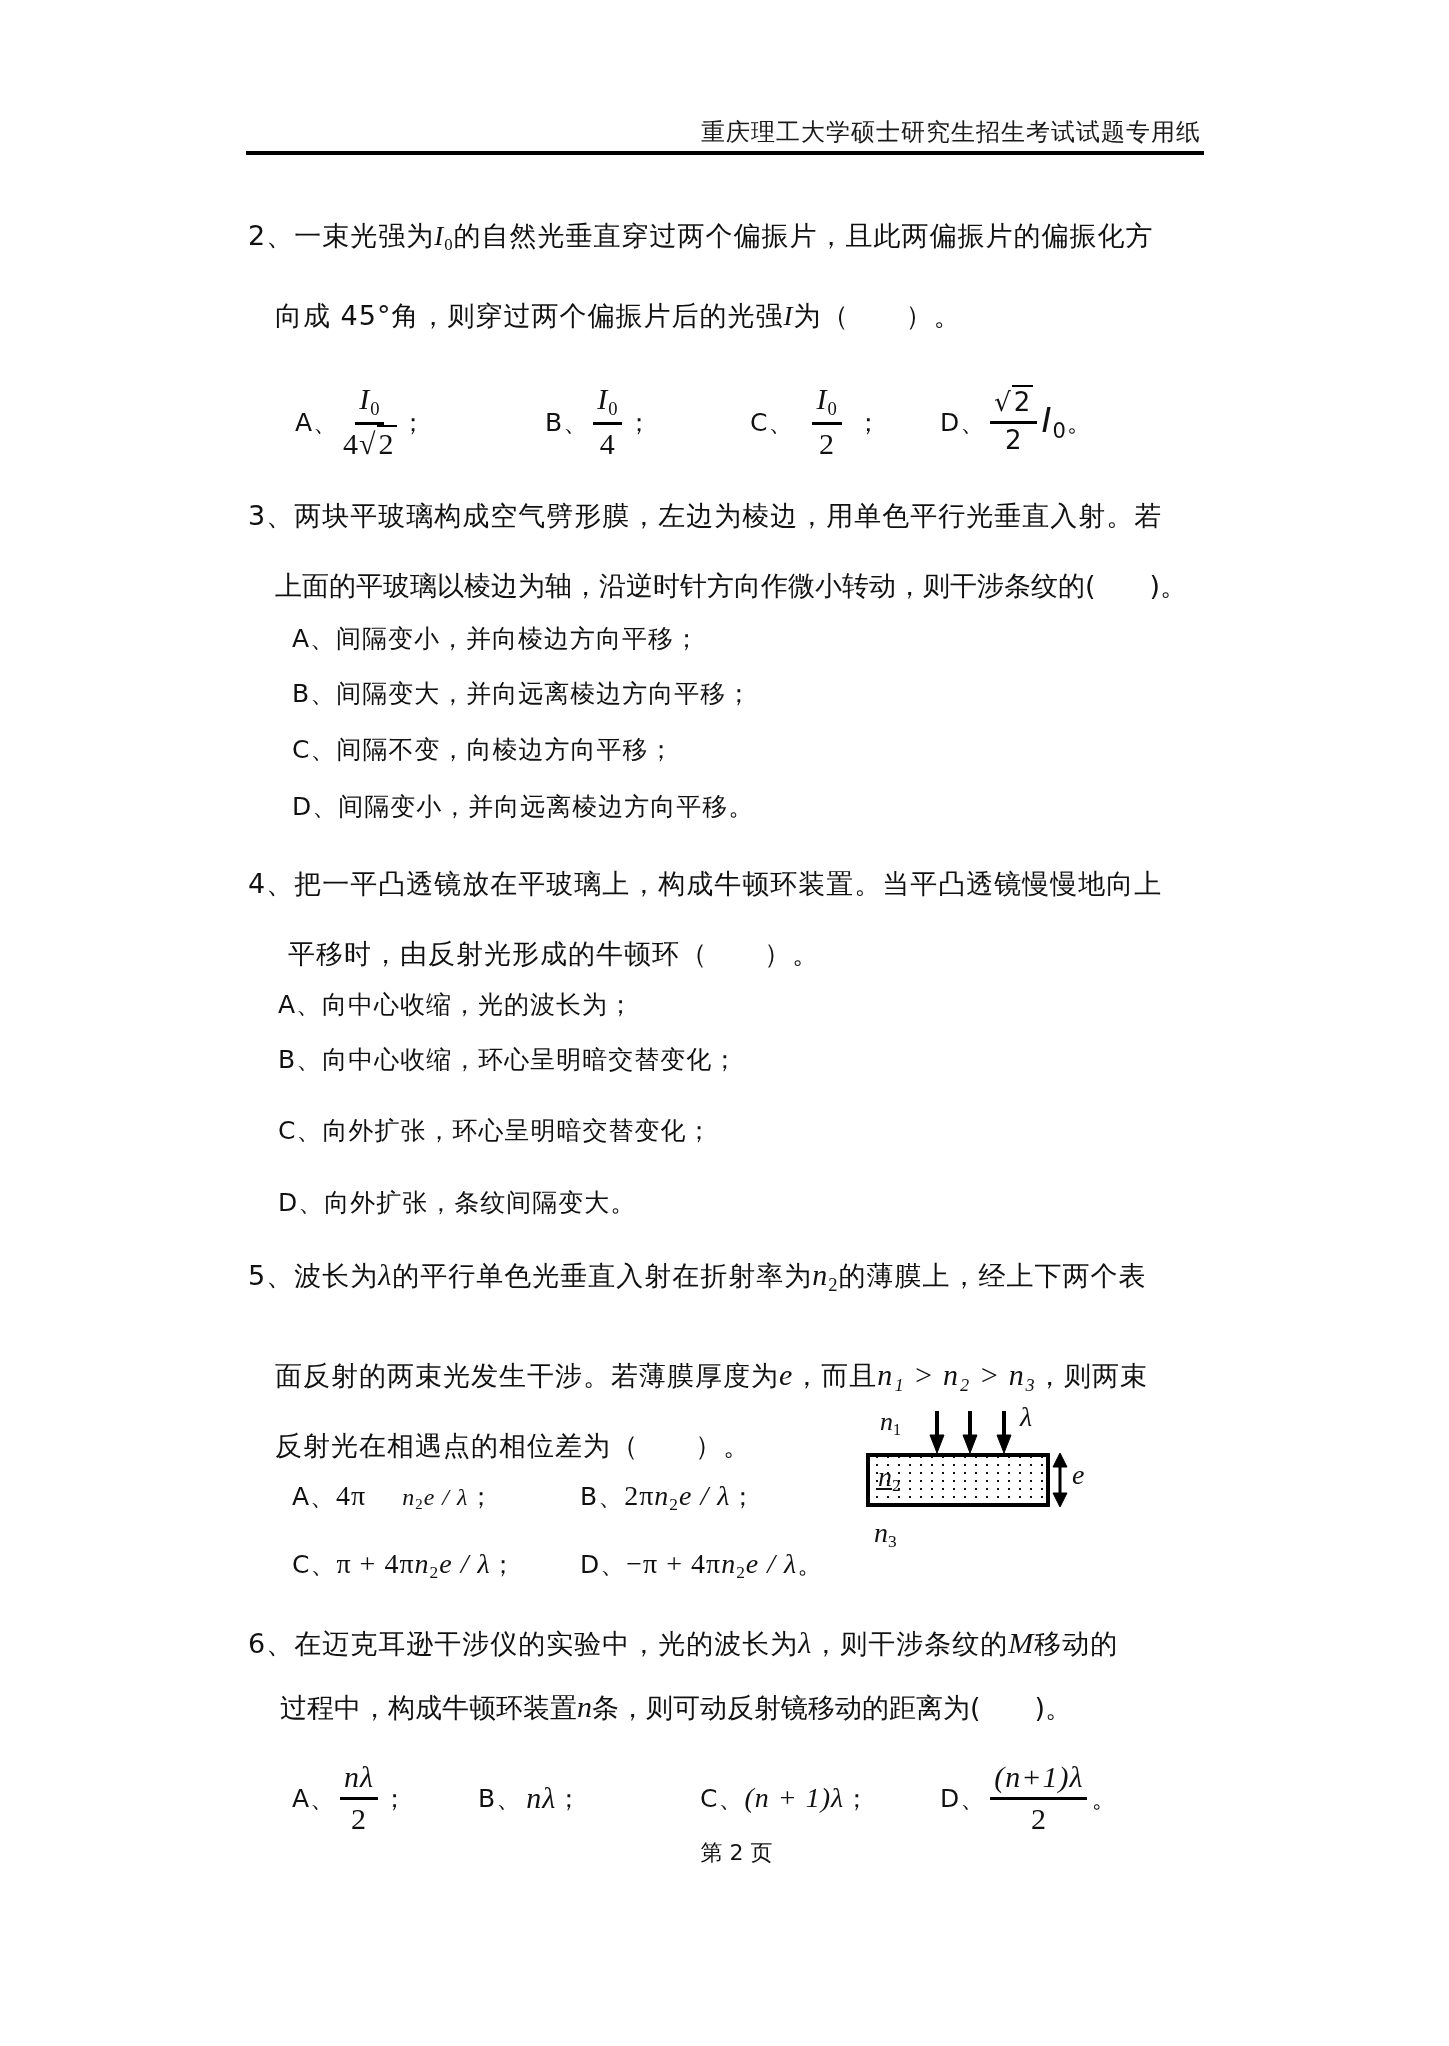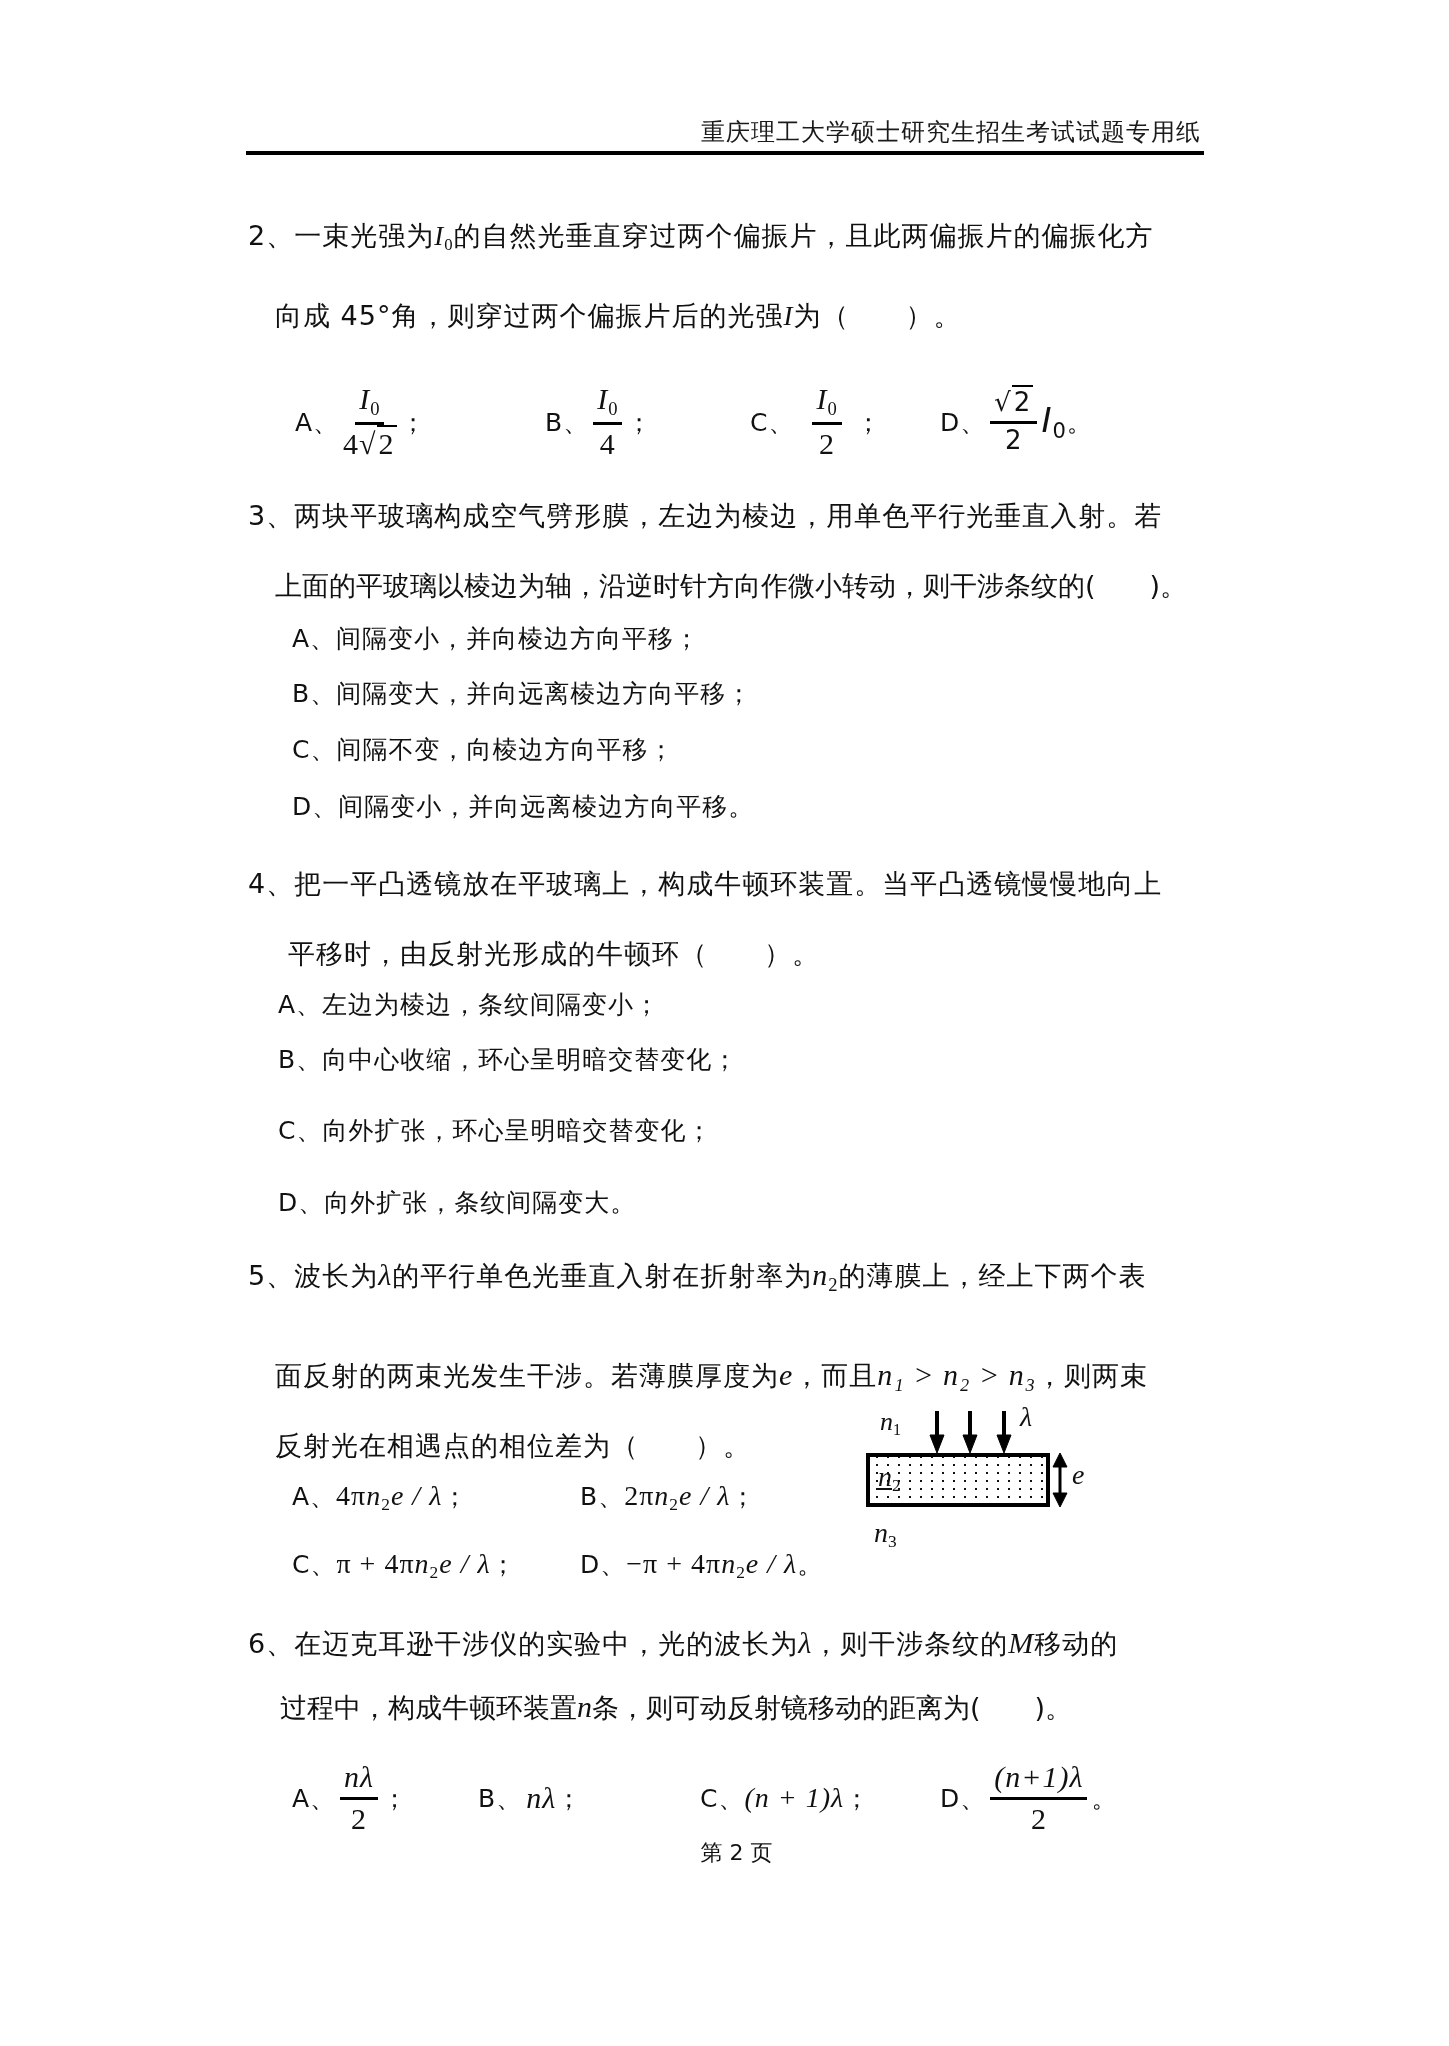--- a/index.html
+++ b/index.html
@@ -126,39 +126,39 @@
   <div class="abs cn opt" style="left:292px; top:790px;"><span>D、</span><span>间隔变小，并向远离棱边方向平移。</span></div>
 </div>
 
 <div>
   <div class="abs cn txt" style="left:248px; top:866px;">
     <span>4、</span><span>把一平凸透镜放在平玻璃上，构成牛顿环装置。当平凸透镜慢慢地向上</span>
   </div>
   <div class="abs cn txt" style="left:288px; top:936px;">
     <span>平移时，由反射光形成的牛顿环（　　）。</span>
   </div>
-  <div class="abs cn opt" style="left:278px; top:988px;"><span>A、</span><span>左边为棱边，条纹间隔变小；</span></div>
+  <div class="abs cn opt" style="left:278px; top:988px;"><span>A、</span><span>向中心收缩，光的波长为；</span></div>
   <div class="abs cn opt" style="left:278px; top:1043px;"><span>B、</span><span>向中心收缩，环心呈明暗交替变化；</span></div>
   <div class="abs cn opt" style="left:278px; top:1114px;"><span>C、</span><span>向外扩张，环心呈明暗交替变化；</span></div>
   <div class="abs cn opt" style="left:278px; top:1186px;"><span>D、</span><span>向外扩张，条纹间隔变大。</span></div>
 </div>
 
 <div>
   <div class="abs cn txt" style="left:248px; top:1258px;">
     <span>5、</span><span>波长为</span><span class="math" style="font-size:30px;">λ</span><span>的平行单色光垂直入射在折射率为</span><span class="math" style="font-size:30px;"><span>n</span><sub class="mathr">2</sub></span><span>的薄膜上，经上下两个表</span>
   </div>
   <div class="abs cn txt" style="left:275px; top:1358px;">
     <span>面反射的两束光发生干涉。若薄膜厚度为</span><span class="math" style="font-size:30px;">e</span><span>，而且</span><span class="math" style="font-size:30px;">n₁ &gt; n₂ &gt; n₃</span><span>，则两束</span>
   </div>
   <div class="abs cn txt" style="left:275px; top:1428px;">
     <span>反射光在相遇点的相位差为（　　）。</span>
   </div>
 
   <div class="abs cn opt" style="left:292px; top:1480px;">
-    <span>A、</span><span class="mathr" style="font-size:28px;">4π</span><span class="math" style="font-size:28px;">n<sub class="mathr">2</sub>e / λ</span><span>；</span>
+    <span>A、</span><span class="mathr" style="font-size:28px;">4π</span><span class="math" style="font-size:24px;margin-left:36px;">n<sub class="mathr">2</sub>e / λ</span><span>；</span>
   </div>
   <div class="abs cn opt" style="left:580px; top:1480px;">
     <span>B、</span><span class="mathr" style="font-size:28px;">2π</span><span class="math" style="font-size:28px;">n<sub class="mathr">2</sub>e / λ</span><span>；</span>
   </div>
   <div class="abs cn opt" style="left:292px; top:1548px;">
     <span>C、</span><span class="mathr" style="font-size:28px;">π + 4π</span><span class="math" style="font-size:28px;">n<sub class="mathr">2</sub>e / λ</span><span>；</span>
   </div>
   <div class="abs cn opt" style="left:580px; top:1548px;">
     <span>D、</span><span class="mathr" style="font-size:28px;">−π + 4π</span><span class="math" style="font-size:28px;">n<sub class="mathr">2</sub>e / λ</span><span>。</span>
   </div>

